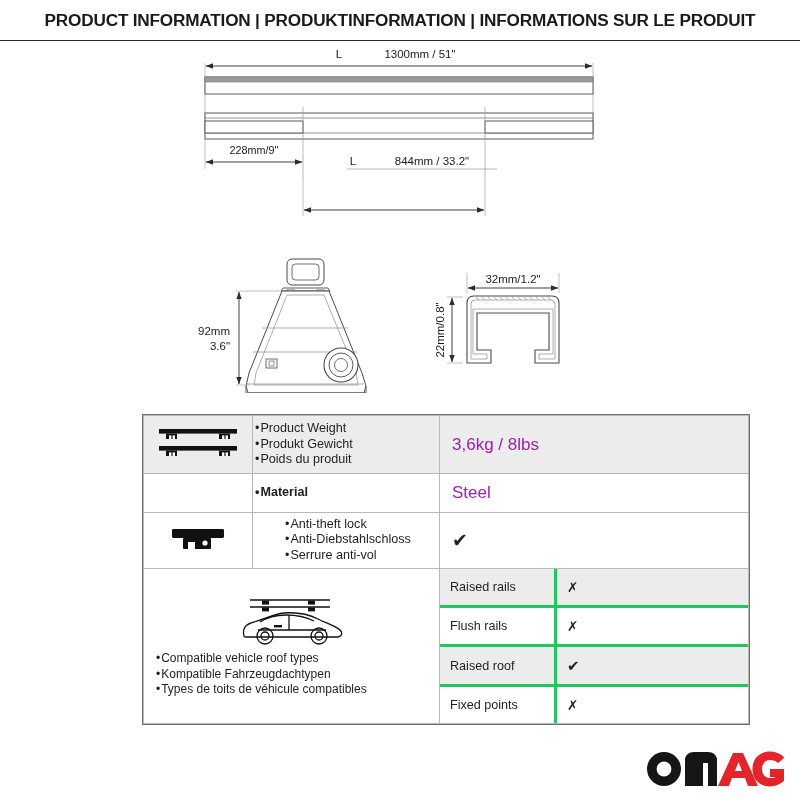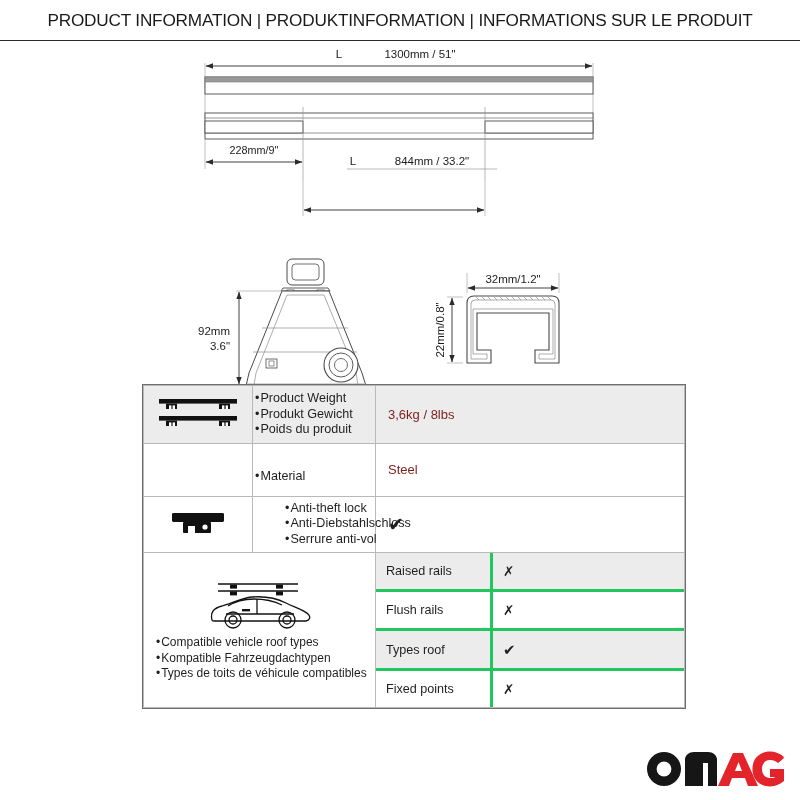--- a/index.html
+++ b/index.html
@@ -14,55 +14,55 @@
   .page{position:absolute;inset:0;}
 
   
   .header{
     position:absolute;left:0;top:0;width:800px;height:41px;
     display:flex;align-items:center;justify-content:center;
     border-bottom:1.5px solid #2b2b2b;
     box-sizing:border-box;
   }
   .header-title{
-    font-size:17.2px;font-weight:normal;letter-spacing:-0.2px;
+    font-size:17.2px;font-weight:bold;letter-spacing:-0.2px;
     color:#1a1a1a;white-space:nowrap;
   }
 
   
   .drawings{position:absolute;left:0;top:41px;width:800px;height:352px;}
   .svgwrap{position:absolute;left:0;top:0;width:800px;height:352px;}
 
   .dimtext{font-family:"Liberation Sans",sans-serif;font-size:11.5px;fill:#1b1b1b;}
   .dimtext-sm{font-family:"Liberation Sans",sans-serif;font-size:10.8px;fill:#1b1b1b;}
   .dimL{font-family:"Liberation Sans",sans-serif;font-size:11.5px;fill:#1b1b1b;}
 
   
   .spec-table{
-    position:absolute;left:142px;top:384px;width:544px;
+    position:absolute;left:142px;top:414px;width:608px;
     border:1.3px solid #6e6e6e;border-collapse:collapse;
     box-sizing:border-box;
   }
   .spec-table table{border-collapse:collapse;width:100%;table-layout:fixed;}
   .spec-table td{
     border:1px solid #b9b9b9;
     padding:0;vertical-align:middle;
     font-size:12.6px;color:#1f1f1f;
   }
   .c-icon{width:108px;}
   .c-label{}
   .c-value{width:296px;padding-left:12px !important;}
   .row-alt{background:#ececec;}
   .row-plain{background:#ffffff;}
 
   .lines{padding:4px 0 4px 2px;line-height:15.6px;}
   .lines div{white-space:nowrap;}
   .bullet:before{content:"\2022";margin-right:1px;}
   .iconcell{text-align:center;padding:6px 0 !important;}
-  .valtext{font-size:13px;color:#7f1d1d;}
+  .valtext{font-size:17px;color:#a21caf;}
 
   .tick{font-size:19px;line-height:1;font-weight:bold;}
   .cross{font-size:13.5px;font-weight:bold;font-style:italic;}
 
   .sub-table{width:100%;border-collapse:collapse;table-layout:fixed;}
   .sub-table td{border:3px solid #22c55e;height:36.4px;font-size:12.6px;padding:0 0 0 10px;}
   .sub-table td.k{width:104px;}
   .sub-table tr td:first-child{border-left:none;}
   .sub-table tr td:last-child{border-right:none;}
   .sub-table tr:first-child td{border-top:none;}
@@ -299,21 +299,21 @@
             </div>
           </td>
           <td class="c-value">
             <span class="valtext">3,6kg / 8lbs</span>
           </td>
         </tr>
 
         <tr class="row-plain">
           <td class="c-icon"></td>
           <td class="c-label">
-            <div class="lines" style="padding:25px 0 11px 2px;">
+            <div class="lines" style="padding:11px 0 11px 2px;font-weight:bold;">
               <div class="bullet">Material</div>
             </div>
           </td>
           <td class="c-value">
             <span class="valtext">Steel</span>
           </td>
         </tr>
 
 
         <tr class="row-plain">
@@ -384,21 +384,21 @@
                     <span class="cross">✗</span>
                   </td>
                 </tr>
                 <tr class="row-plain">
                   <td class="k">Flush rails</td>
                   <td>
                     <span class="cross">✗</span>
                   </td>
                 </tr>
                 <tr class="row-alt">
-                  <td class="k">Types roof</td>
+                  <td class="k">Raised roof</td>
                   <td>
                     <span class="tick" style="font-size:15px;">✔</span>
                   </td>
                 </tr>
                 <tr class="row-plain">
                   <td class="k">Fixed points</td>
                   <td>
                     <span class="cross">✗</span>
                   </td>
                 </tr>

